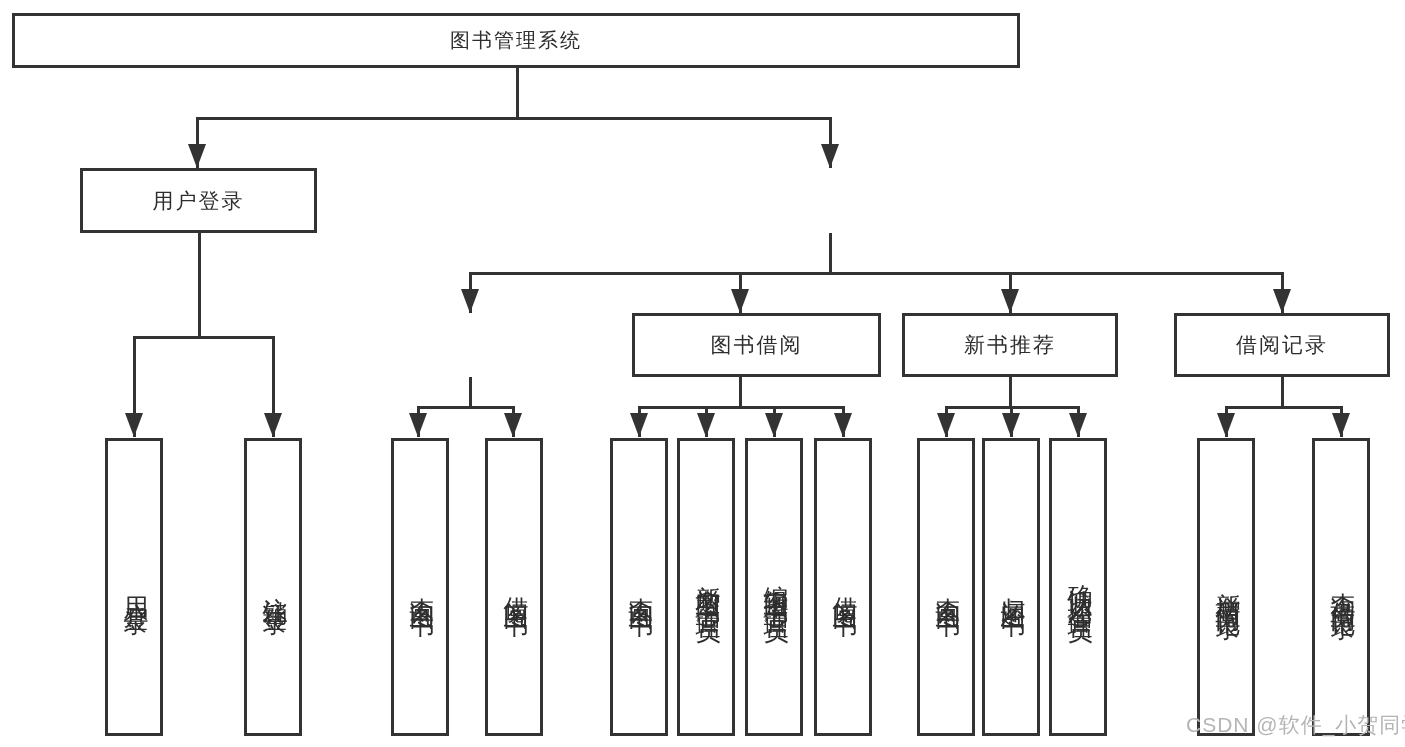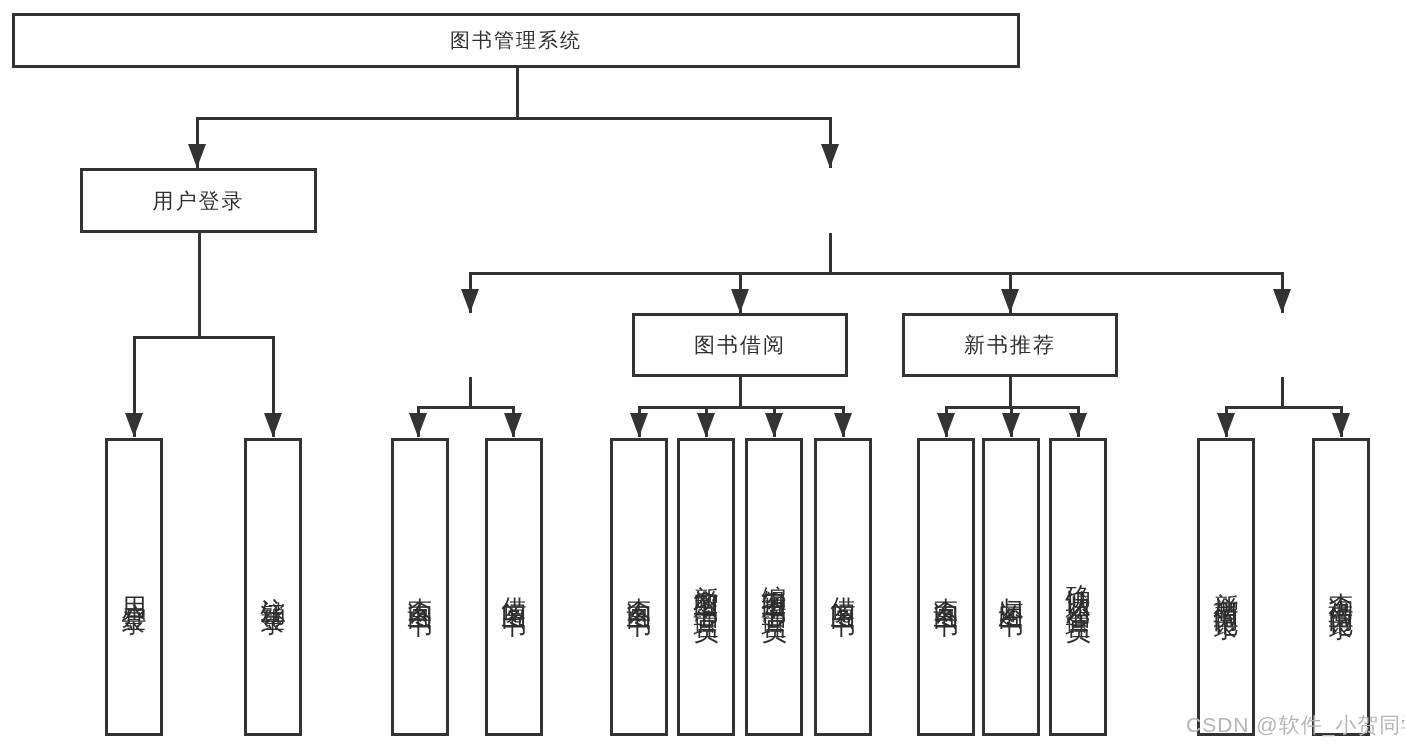--- a/index.html
+++ b/index.html
@@ -2,21 +2,21 @@
 <html><head>
 <meta charset="utf-8">
 <style>
   html,body{margin:0;padding:0;background:#ffffff;}
   .canvas{
     position:relative;width:1405px;height:747px;background:#ffffff;overflow:hidden;
     font-family:"Liberation Sans","DejaVu Sans",sans-serif;color:#2e2e2e;
   }
   .box{
     position:absolute;box-sizing:border-box;border:3px solid #333333;background:#ffffff;
-    display:flex;align-items:center;justify-content:center;
+    display:flex;align-items:center;justify-content:center;font-family:Liberation Mono, monospace;
   }
   .hbox span{font-size:21px;letter-spacing:2px;white-space:nowrap;}
   .rootbox span{font-size:20px;letter-spacing:2px;}
   .leaf span{
     writing-mode:vertical-rl;text-orientation:mixed;
     font-size:25px;letter-spacing:5px;line-height:1;white-space:nowrap;
   }
   .vline{position:absolute;width:3px;background:#333333;}
   .hline{position:absolute;height:3px;background:#333333;}
   .arrow{
@@ -37,28 +37,31 @@
   <div class="box rootbox" style="left:12px;top:13px;width:1008px;height:55px">
     <span>图书管理系统</span>
   </div>
 
   <div class="box hbox" style="left:80px;top:168px;width:237px;height:65px">
     <span>用户登录</span>
   </div>
 
 
 
-  <div class="box hbox" style="left:632px;top:313px;width:216px;height:64px">
+  <div class="box hbox" style="left:632px;top:313px;width:249px;height:64px">
     <span>图书借阅</span>
   </div>
 
   <div class="box hbox" style="left:902px;top:313px;width:216px;height:64px">
     <span>新书推荐</span>
   </div>
 
+  <div class="box hbox" style="left:1174px;top:313px;width:216px;height:64px">
+    <span>借阅记录</span>
+  </div>
 
   <div class="box leaf" style="left:105px;top:438px;width:58px;height:298px">
     <span>用户登录</span>
   </div>
   <div class="box leaf" style="left:244px;top:438px;width:58px;height:298px">
     <span>注销登录</span>
   </div>
 
   <div class="box leaf" style="left:391px;top:438px;width:58px;height:298px">
     <span>查询图书</span>

